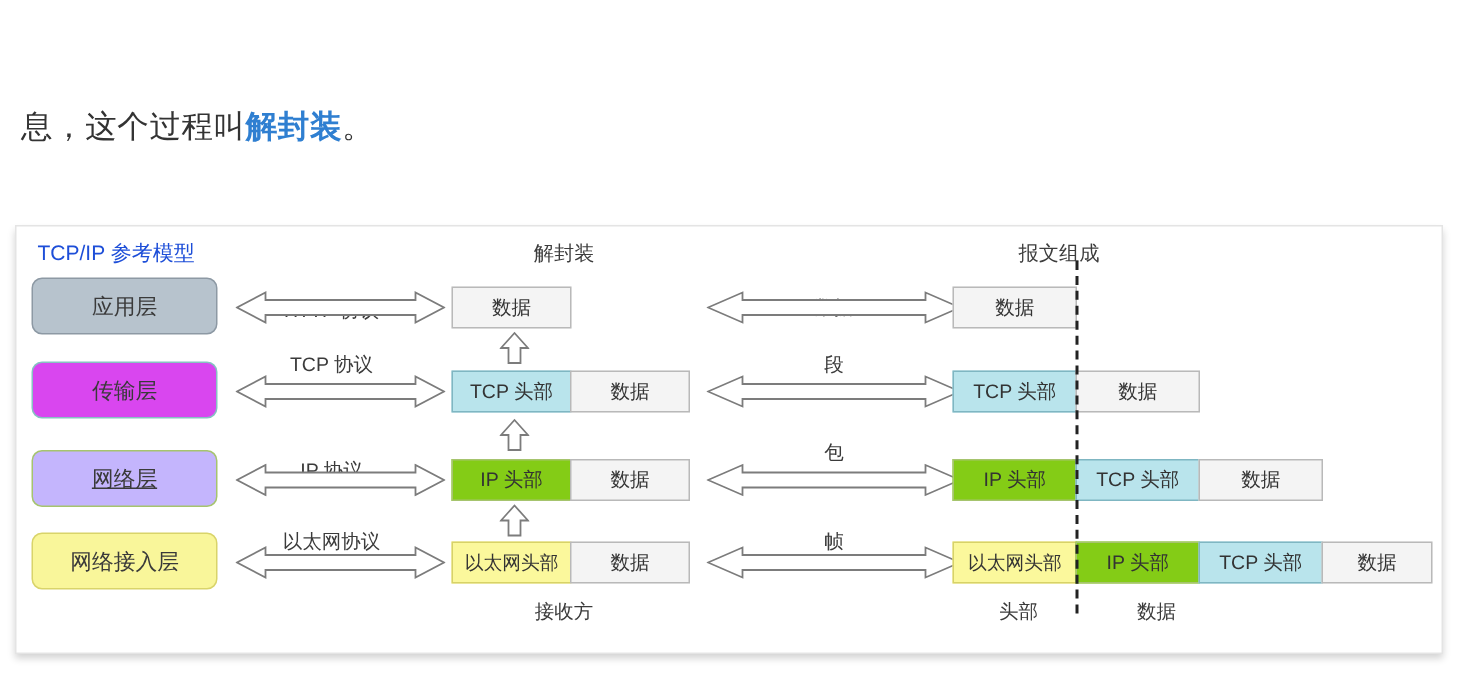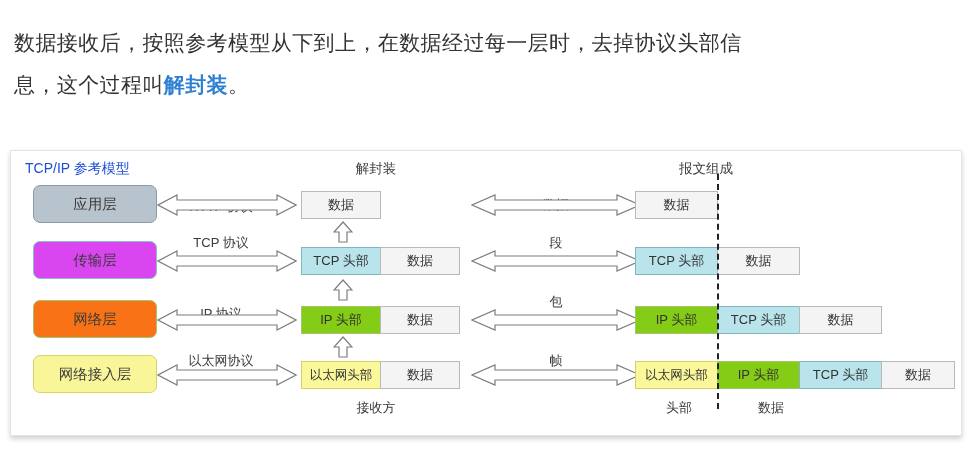--- a/index.html
+++ b/index.html
@@ -27,28 +27,28 @@
 
   
   .t{position:absolute;font-size:13px;color:#3b3b3b;white-space:nowrap;}
   .t.c{transform:translateX(-50%);}
 
   .model-title{position:absolute;left:14px;top:9px;font-size:14px;color:#1d4ed8;white-space:nowrap;}
   .col-title{position:absolute;top:9px;font-size:13.5px;color:#3d3d3d;white-space:nowrap;transform:translateX(-50%);}
 
   
   .layer{
-    position:absolute;left:22px;width:124px;height:38px;
+    position:absolute;left:10px;width:124px;height:38px;
     border:1px solid #9aa3ab;border-radius:7px;
     display:flex;align-items:center;justify-content:center;
     font-size:14.5px;color:#3a3a3a;box-sizing:border-box;
   }
   .layer.app{background:#b7c3cd;border-color:#8d99a4;}
   .layer.trans{background:#d946ef;border-color:#86c2c2;}
-  .layer.net{background:#f97316;border-color:#a6c46e;}
+  .layer.net{background:#c4b5fd;border-color:#a6c46e;text-decoration:underline;}
   .layer.link{background:#f9f69a;border-color:#d9d46a;}
 
   
   .dbl{position:absolute;}
   .dbl svg{display:block;}
 
   
   .up{position:absolute;}
   .up svg{display:block;}
 
@@ -67,21 +67,21 @@
 
   
   .dash{
     position:absolute;border-left:2px dashed #222;
   }
 </style>
 </head>
 <body>
 
 <div class="lead">
-  <span>数据接收后，按照参考模型从下到上，在数据经过每一层时，去掉协议头部信</span><br>
+  <br>
   <span>息，这个过程叫</span><span class="hl">解封装</span><span>。</span>
 </div>
 
 <div class="card">
 <div class="card-inner">
 
   <div class="model-title">TCP/IP 参考模型</div>
   <div class="col-title" style="left:365px">解封装</div>
   <div class="col-title" style="left:695px">报文组成</div>
 

